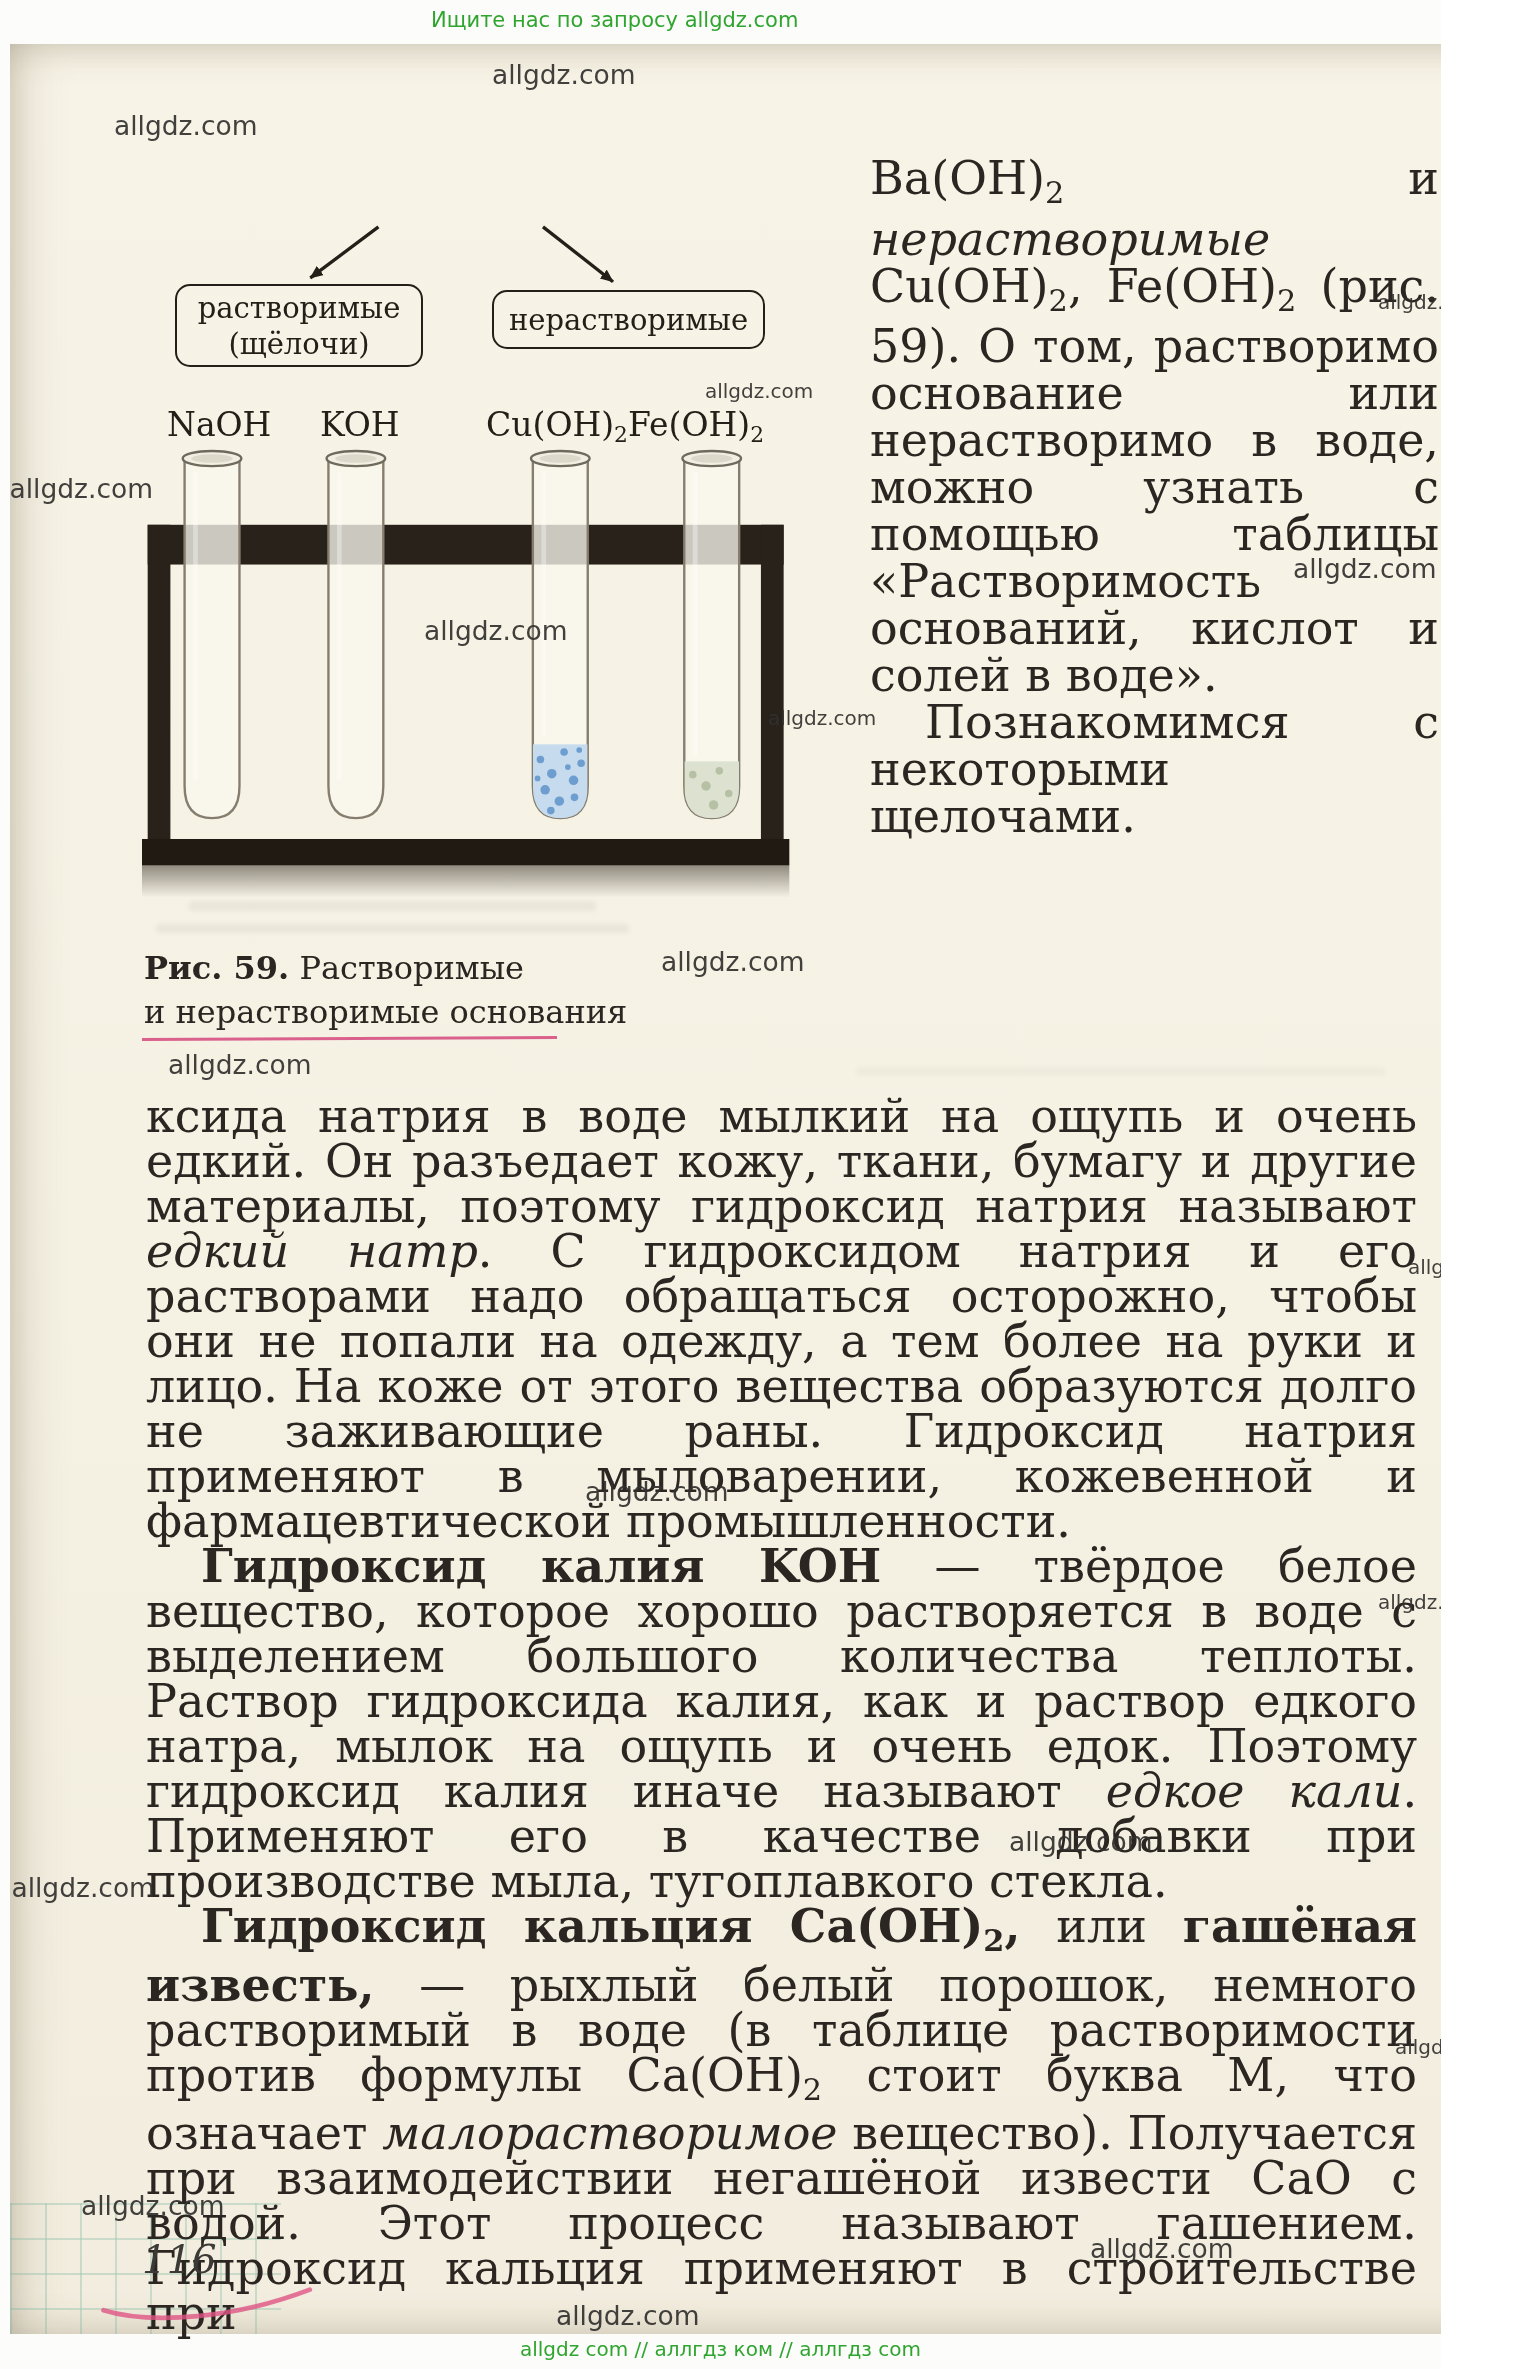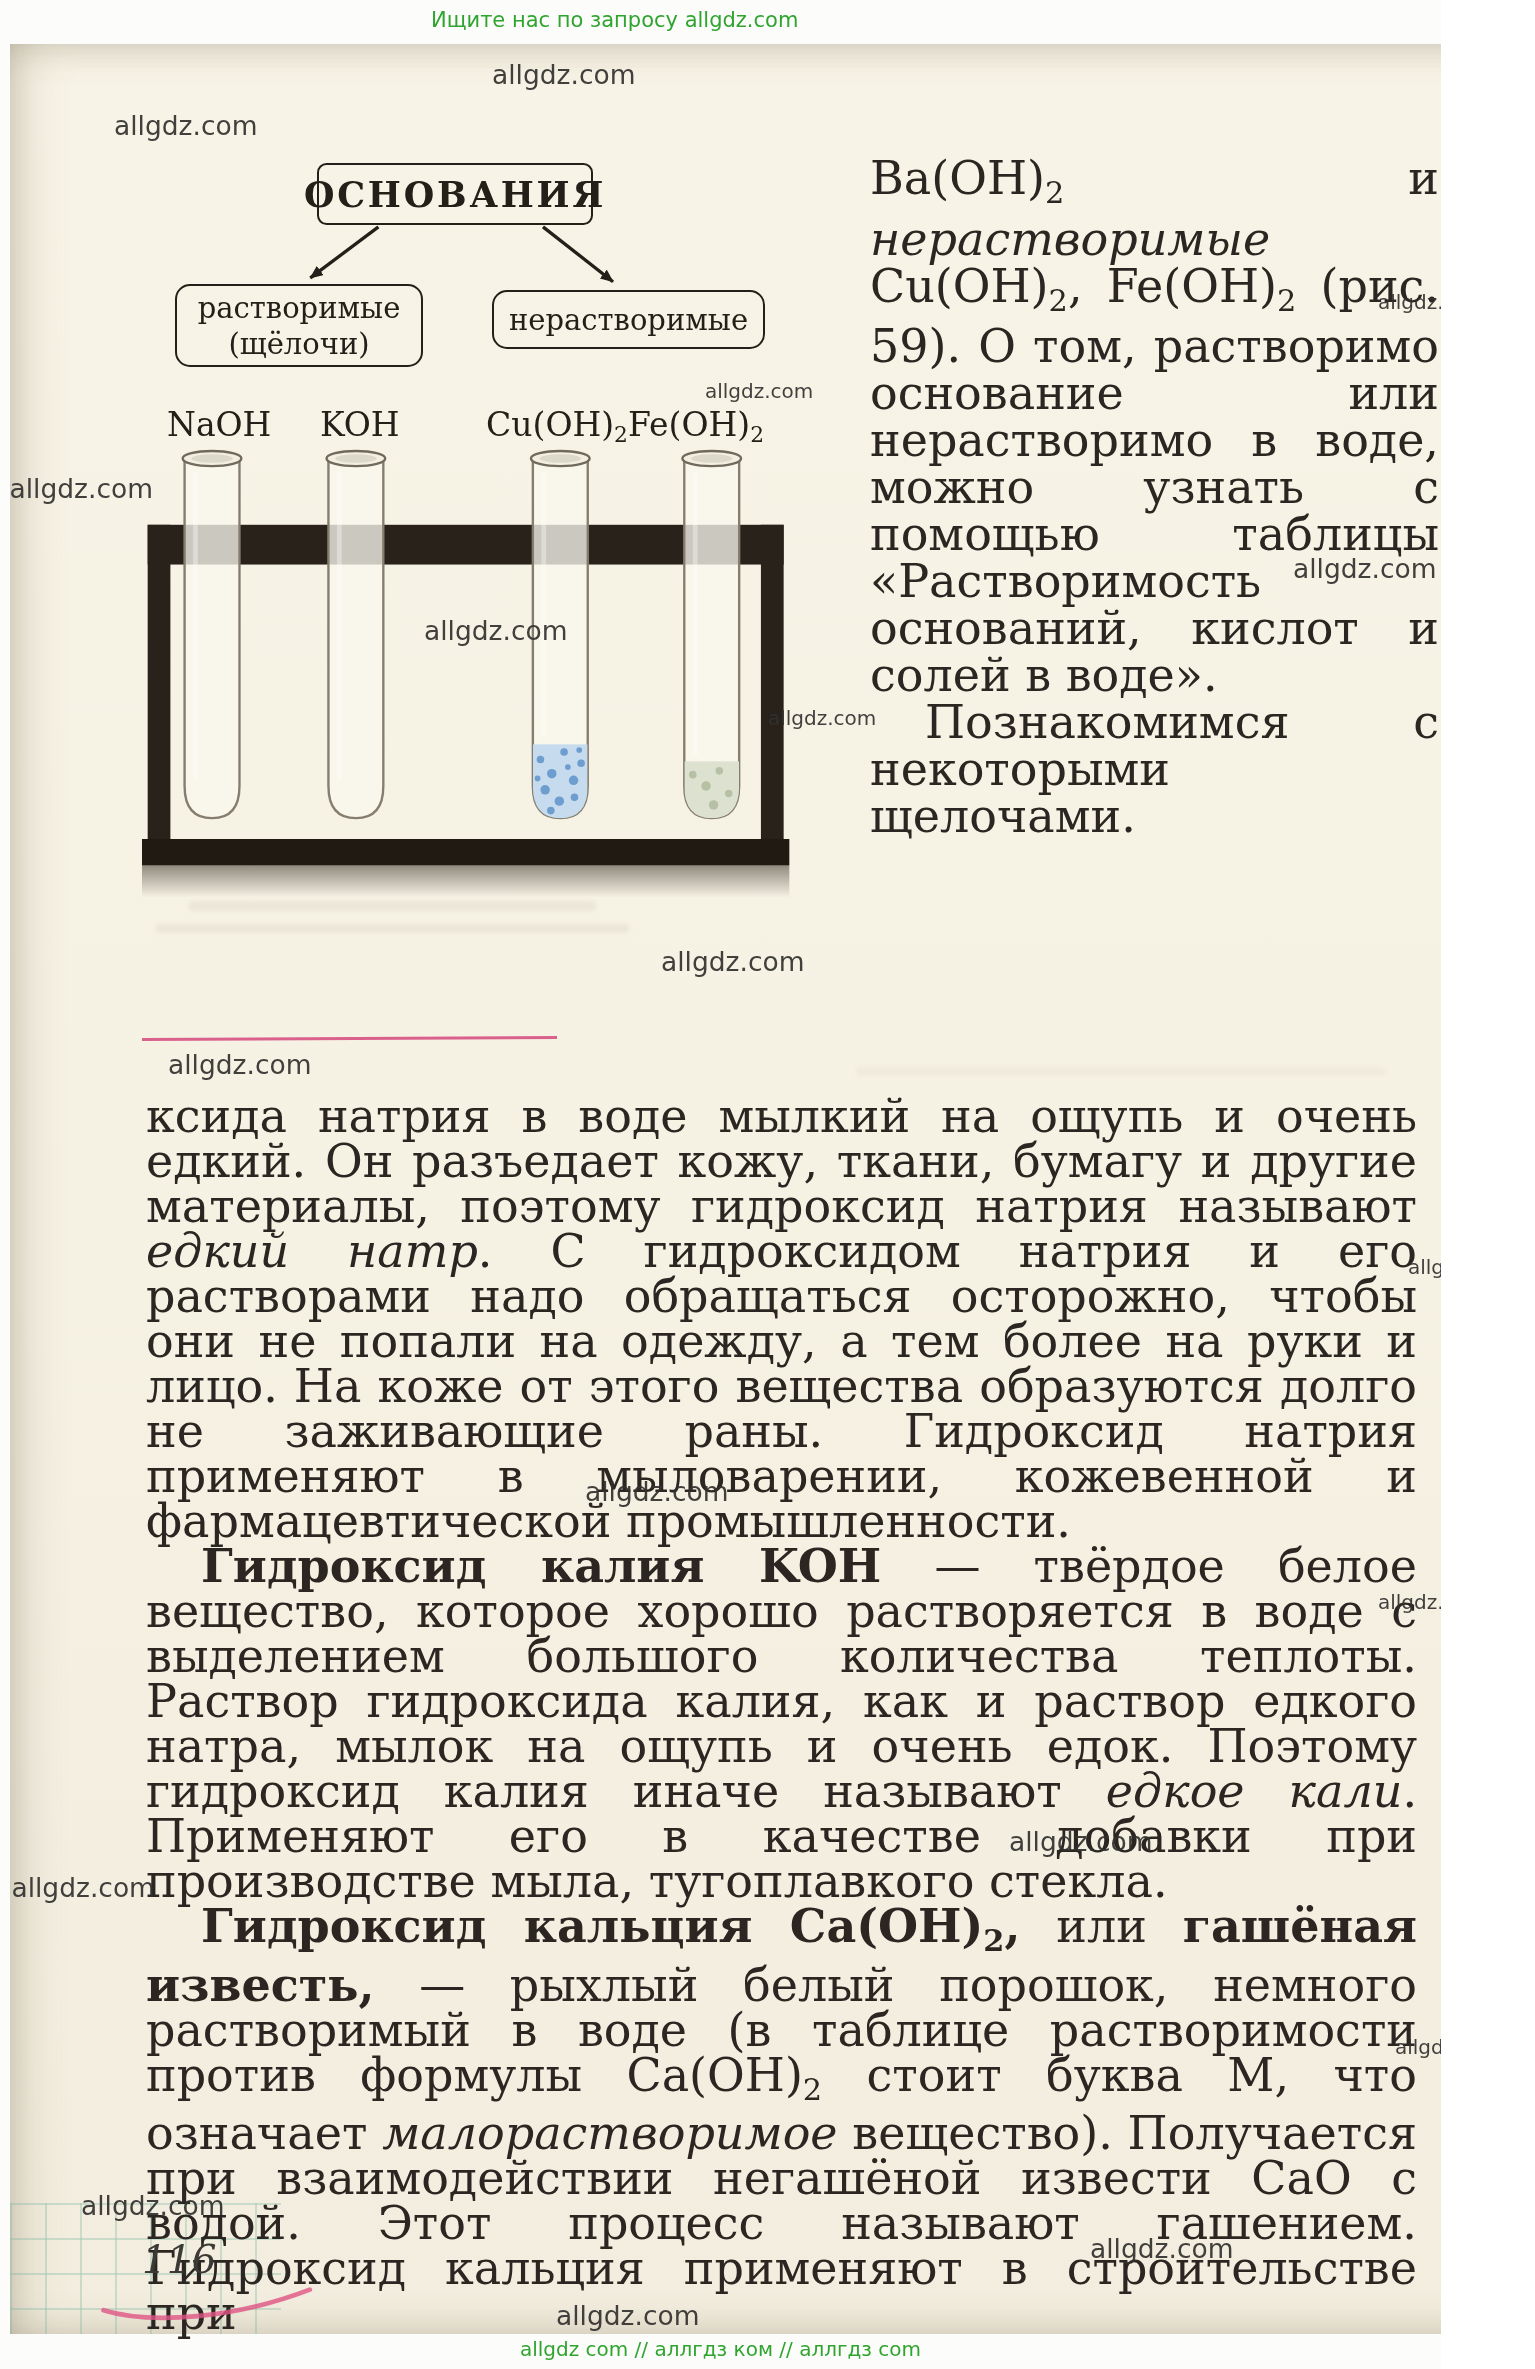--- a/index.html
+++ b/index.html
@@ -80,23 +80,20 @@
 <div class="page">
 
   <div class="paper"></div>
 
   <div class="promo promo-header">Ищите нас по запросу allgdz.com</div>
 
   <div class="ghost g1"></div>
   <div class="ghost g2"></div>
   <div class="ghost g3"></div>
 
-  <div class="dbox osn">
-    <span>ОСНОВАНИЯ</span>
-  </div>
 
   <svg class="arrows" width="662" height="72" viewBox="0 0 700 76">
     <defs>
       <marker id="ah" markerWidth="18" markerHeight="14" refX="13" refY="6" orient="auto" markerUnits="userSpaceOnUse">
         <path d="M0,0 L14,6 L0,12 Z" fill="#242019"></path>
       </marker>
     </defs>
     <line x1="250" y1="4" x2="178" y2="58" stroke="#242019" stroke-width="3.5" marker-end="url(#ah)"></line>
     <line x1="424" y1="4" x2="498" y2="62" stroke="#242019" stroke-width="3.5" marker-end="url(#ah)"></line>
   </svg>
@@ -182,20 +179,24 @@
       <ellipse cx="226" cy="12" rx="31" ry="8" fill="#f2efe2"></ellipse>
       <ellipse cx="442" cy="12" rx="31" ry="8" fill="#f2efe2"></ellipse>
       <ellipse cx="602" cy="12" rx="31" ry="8" fill="#f2efe2"></ellipse>
       <ellipse cx="74" cy="12" rx="22" ry="4.5" fill="#ddd9ca" stroke="none"></ellipse>
       <ellipse cx="226" cy="12" rx="22" ry="4.5" fill="#ddd9ca" stroke="none"></ellipse>
       <ellipse cx="442" cy="12" rx="22" ry="4.5" fill="#ddd9ca" stroke="none"></ellipse>
       <ellipse cx="602" cy="12" rx="22" ry="4.5" fill="#ddd9ca" stroke="none"></ellipse>
     </g>
   </svg>
 
+  <div class="caption">
+    <div><span class="b">Рис. 59.</span><span> Растворимые</span></div>
+    <div>и нерастворимые основания</div>
+  </div>
   <div class="cap-underline"></div>
 
   <div class="col" lang="ru">
     <p><span>Ba(OH)</span><span class="sub">2</span><span> и </span><span class="i">нерастворимые</span><span> Cu(OH)</span><span class="sub">2</span><span>, Fe(OH)</span><span class="sub">2</span><span> (рис. 59). О том, растворимо основание или нерастворимо в воде, можно узнать с помощью таблицы «Растворимость оснований, кислот и солей в воде».</span></p>
     <p class="indent"><span>Познакомимся с некоторыми щелочами.</span></p>
   </div>
 
   <div class="bodytext" lang="ru">
     <p><span>ксида натрия в воде мылкий на ощупь и очень едкий. Он разъедает кожу, ткани, бумагу и другие материалы, поэтому гидроксид натрия называют </span><span class="i">едкий натр</span><span>. С гидроксидом натрия и его растворами надо обращаться осторожно, чтобы они не попали на одежду, а тем более на руки и лицо. На коже от этого вещества образуются долго не заживающие раны. Гидроксид натрия применяют в мыловарении, кожевенной и фармацевтической промышленности.</span></p>
     <p class="indent"><span class="b">Гидроксид калия KOH</span><span> — твёрдое белое вещество, которое хорошо растворяется в воде с выделением большого количества теплоты. Раствор гидроксида калия, как и раствор едкого натра, мылок на ощупь и очень едок. Поэтому гидроксид калия иначе называют </span><span class="i">едкое кали</span><span>. Применяют его в качестве добавки при производстве мыла, тугоплавкого стекла.</span></p>

